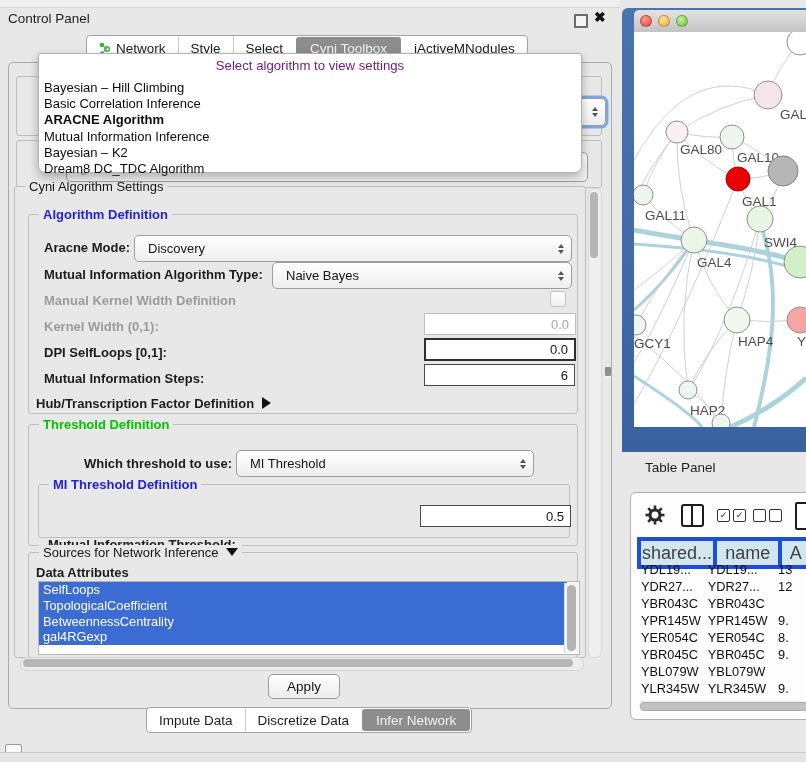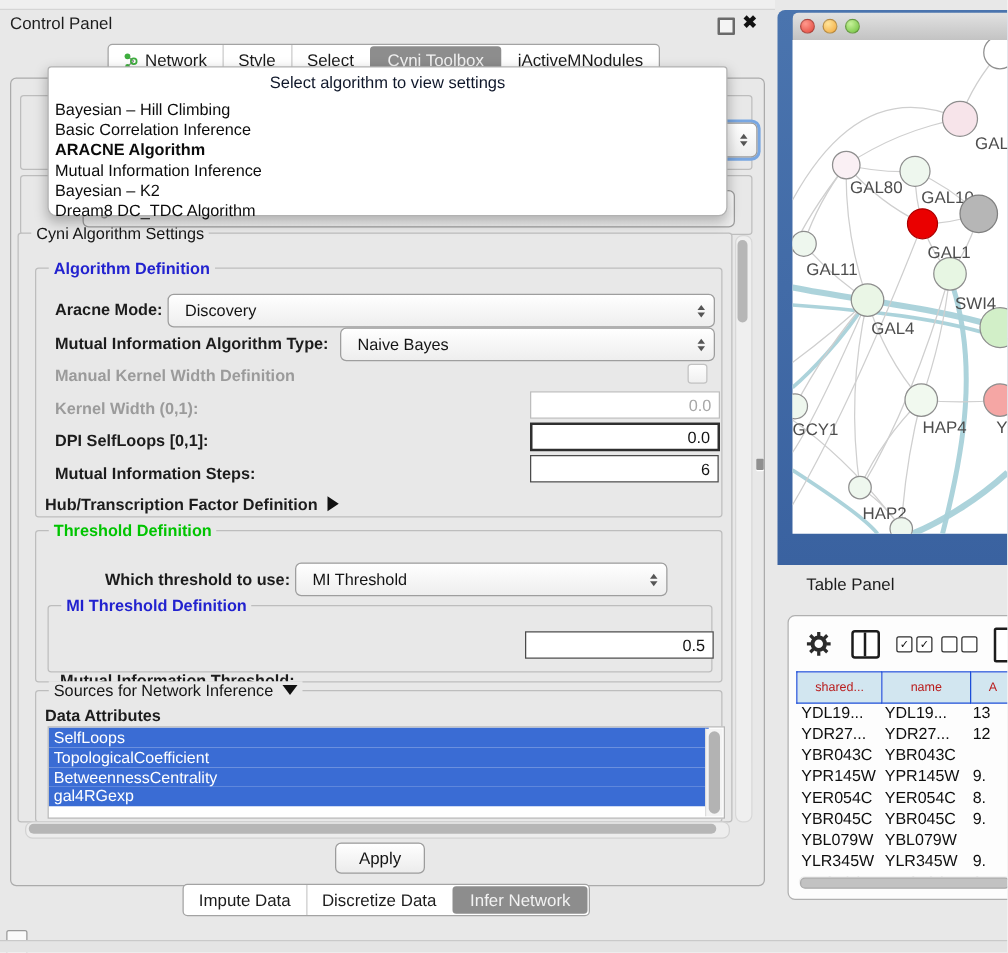--- a/index.html
+++ b/index.html
@@ -41,21 +41,21 @@
          padding-right:6px;font-size:13px;color:#141414;}
   .field.dark{border:2px solid #2f2f2f;}
   .field.mid{border:1.5px solid #4a4a4a;}
   .field.dim{border:1px solid #bdbdbd;color:#a7a7a7;}
   .checkbox{width:14px;height:14px;border:1px solid #c2c2c2;border-radius:3px;background:linear-gradient(180deg,#fefefe,#f0f0f0);}
   .tri-right{display:inline-block;width:0;height:0;border-top:6px solid transparent;border-bottom:6px solid transparent;border-left:9px solid #111;margin-left:8px;vertical-align:-1px;}
   .tri-down{display:inline-block;width:0;height:0;border-left:6px solid transparent;border-right:6px solid transparent;border-top:8px solid #111;margin-left:7px;vertical-align:1px;}
   
   .popup{left:38px;top:53px;width:542px;height:118px;background:#ffffff;border:1px solid #b2b2b2;
          border-radius:3px 3px 7px 7px;box-shadow:0 4px 10px rgba(0,0,0,.28);z-index:10;}
-  .popup-prompt{position:absolute;top:4px;left:0;right:0;text-align:center;color:#0f172a;font-size:13.2px;}
+  .popup-prompt{position:absolute;top:4px;left:0;right:0;text-align:center;color:#701a75;font-size:13.2px;}
   .pitem{position:absolute;left:5px;right:5px;height:16.2px;font-size:13px;color:#0c0c0c;line-height:16px;white-space:nowrap;}
   .pitem.bold{font-weight:bold;}
   
   .attr-list{left:38px;top:581px;width:540px;height:72px;background:#ffffff;border:1px solid #b5b5b5;overflow:hidden;}
   .attr-item{height:15.8px;line-height:15.8px;background:#3a6cd4;color:#ffffff;font-size:12.8px;padding-left:4px;width:calc(100% - 16px);}
   .list-vscroll{position:absolute;right:1px;top:1px;bottom:1px;width:13px;background:#f4f4f4;border-left:1px solid #ddd;}
   .list-vthumb{position:absolute;left:1.5px;top:2px;bottom:2px;width:9px;background:#b3b3b3;border-radius:5px;}
   
   .hscroll{left:20px;top:657px;width:562px;height:12px;background:#ededed;border:1px solid #d2d2d2;border-radius:6px;}
   .hthumb{position:absolute;left:2px;top:1px;height:8px;right:10px;background:#b6b6b6;border-radius:5px;}
@@ -79,21 +79,21 @@
   
   .tp-title{left:645px;top:460px;font-size:13.5px;color:#1d1d1d;}
   .table-panel{left:630px;top:492px;width:182px;height:226px;background:#fdfdfd;border:1px solid #b0b0b0;border-radius:6px;}
   .tb-icon{position:absolute;}
   .colicon{width:19px;height:19px;border:2px solid #1c1c1c;border-radius:3px;background:#fff;}
   .colicon:before{content:"";position:absolute;left:8px;top:0;bottom:0;width:2px;background:#1c1c1c;}
   .ckpair{display:flex;gap:3px;}
   .ck{width:11px;height:11px;border:1.5px solid #2e2e2e;border-radius:2px;font-size:9px;line-height:10px;text-align:center;color:#111;background:#fff;}
   .fileicon{width:18px;height:24px;border:2px solid #1c1c1c;border-radius:2px;background:#fff;}
   .tbl{position:absolute;left:6px;top:44px;border-collapse:collapse;table-layout:fixed;}
-  .tbl th{background:#d2e6f0;border:1px solid #1d4ed8;font-size:10px;font-weight:normal;color:#b91c1c;height:22px;text-align:center;overflow:hidden;white-space:nowrap;}
+  .tbl th{background:#d2e6f0;border:4px solid #1d4ed8;font-size:18px;font-weight:normal;color:#404040;height:22px;text-align:center;overflow:hidden;white-space:nowrap;}
   .tbl-body{position:absolute;left:6px;top:68px;width:176px;height:146px;overflow:hidden;}
   .trow{display:flex;height:17px;line-height:17px;font-size:12.8px;color:#0e0e0e;white-space:nowrap;}
   .tc1{width:72px;padding-left:4px;overflow:hidden;}
   .tc2{width:76px;padding-left:4px;overflow:hidden;}
   .tc3{width:40px;padding-left:4px;overflow:hidden;}
   .tbl-hscroll{position:absolute;left:8px;top:208px;width:170px;height:9px;background:#efefef;border-radius:5px;}
   .tbl-hthumb{position:absolute;left:1px;top:1px;right:1px;height:7px;background:#c2c2c2;border-radius:4px;border:1px solid #aaa;}
   .divider-handle{left:605px;top:367px;width:6px;height:9px;background:#8f8f8f;border-radius:1px;box-shadow:0 1px 0 #fff;}
 </style>
 </head>

